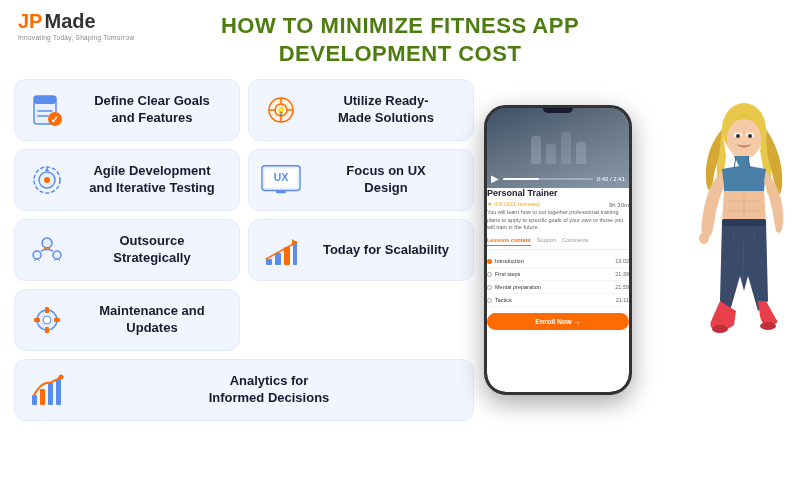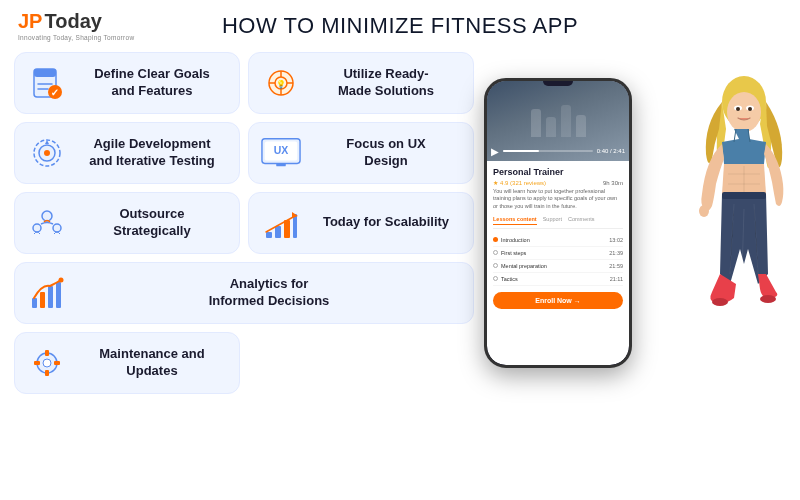--- a/index.html
+++ b/index.html
@@ -41,22 +41,22 @@
       letter-spacing: 0.3px;
     }
 
     .main-title {
       text-align: center;
       padding-top: 12px;
       padding-bottom: 8px;
     }
     .main-title h1 {
       font-size: 22px;
-      font-weight: 400;
-      color: #0f172a;
+      font-weight: 700;
+      color: #4d7c0f;
       text-transform: uppercase;
       line-height: 1.25;
       letter-spacing: 0.5px;
     }
 
     .content-area {
       display: flex;
       padding: 0 14px;
       gap: 10px;
       margin-top: 4px;
@@ -167,21 +167,21 @@
       background: white;
       border-radius: 1px;
     }
 
     .time-text {
       color: white;
       font-size: 6px;
     }
 
     .phone-content {
-      padding: 6px;
+      padding: 0;
       flex: 1;
     }
 
     .phone-trainer-title {
       font-size: 9px;
       font-weight: 800;
       color: #1a1a2e;
       margin-bottom: 2px;
     }
 
@@ -299,28 +299,29 @@
       transform: translateX(-50%);
       z-index: 5;
     }
   </style>
 </head>
 <body>
 
 <div class="logo-area">
   <div class="logo-text">
     <span class="logo-jp">JP</span>
-    <span class="logo-loft">Today</span>
+    <span class="logo-loft">Made</span>
   </div>
   <span class="logo-tagline">Innovating Today, Shaping Tomorrow</span>
 </div>
 
 <div class="main-title">
   <h1>
     <span>HOW TO MINIMIZE FITNESS APP</span><br>
+    <span>DEVELOPMENT COST</span>
   </h1>
 </div>
 
 <div class="content-area">
 
   <div class="cards-grid">
 
     <div class="card">
       <div class="card-icon">
         <svg width="38" height="38" viewBox="0 0 38 38">
@@ -397,46 +398,46 @@
           <rect x="13" y="22" width="6" height="12" fill="#5b8def" rx="1"></rect>
           <rect x="22" y="16" width="6" height="18" fill="#FF6B00" rx="1"></rect>
           <rect x="31" y="10" width="4" height="24" fill="#5b8def" rx="1"></rect>
           <line x1="4" y1="28" x2="33" y2="12" stroke="#FF6B00" stroke-width="1.5" stroke-linecap="round"></line>
           <polygon points="30,8 36,12 30,14" fill="#FF6B00"></polygon>
         </svg>
       </div>
       <div class="card-label">Today for Scalability</div>
     </div>
 
+    <div class="card">
+      <div class="card-icon">
+        <svg width="38" height="38" viewBox="0 0 38 38">
+          <circle cx="19" cy="19" r="10" fill="#e8f0fe" stroke="#5b8def" stroke-width="1.5"></circle>
+          <circle cx="19" cy="19" r="4" fill="white" stroke="#5b8def" stroke-width="1"></circle>
+          <rect x="17" y="6" width="4" height="6" rx="1" fill="#FF6B00"></rect>
+          <rect x="17" y="26" width="4" height="6" rx="1" fill="#FF6B00"></rect>
+          <rect x="6" y="17" width="6" height="4" rx="1" fill="#FF6B00"></rect>
+          <rect x="26" y="17" width="6" height="4" rx="1" fill="#FF6B00"></rect>
+        </svg>
+      </div>
+      <div class="card-label">Maintenance and<br>Updates</div>
+    </div>
+
     <div class="card" style="grid-column: 1 / -1;">
       <div class="card-icon">
         <svg width="38" height="38" viewBox="0 0 38 38">
           <rect x="4" y="24" width="5" height="10" fill="#5b8def" rx="1"></rect>
           <rect x="12" y="18" width="5" height="16" fill="#FF6B00" rx="1"></rect>
           <rect x="20" y="12" width="5" height="22" fill="#5b8def" rx="1"></rect>
           <rect x="28" y="8" width="5" height="26" fill="#5b8def" rx="1"></rect>
           <path d="M6 24 Q14 10 22 12 Q30 8 33 6" stroke="#FF6B00" stroke-width="2" fill="none" stroke-linecap="round"></path>
           <circle cx="33" cy="6" r="2.5" fill="#FF6B00"></circle>
         </svg>
       </div>
       <div class="card-label">Analytics for<br>Informed Decisions</div>
-    </div>
-
-    <div class="card">
-      <div class="card-icon">
-        <svg width="38" height="38" viewBox="0 0 38 38">
-          <circle cx="19" cy="19" r="10" fill="#e8f0fe" stroke="#5b8def" stroke-width="1.5"></circle>
-          <circle cx="19" cy="19" r="4" fill="white" stroke="#5b8def" stroke-width="1"></circle>
-          <rect x="17" y="6" width="4" height="6" rx="1" fill="#FF6B00"></rect>
-          <rect x="17" y="26" width="4" height="6" rx="1" fill="#FF6B00"></rect>
-          <rect x="6" y="17" width="6" height="4" rx="1" fill="#FF6B00"></rect>
-          <rect x="26" y="17" width="6" height="4" rx="1" fill="#FF6B00"></rect>
-        </svg>
-      </div>
-      <div class="card-label">Maintenance and<br>Updates</div>
     </div>
 
   </div>
 
   <div class="phone-area">
 
     <div class="phone-mockup">
       <div class="phone-notch"></div>
       <div class="phone-screen">
 

